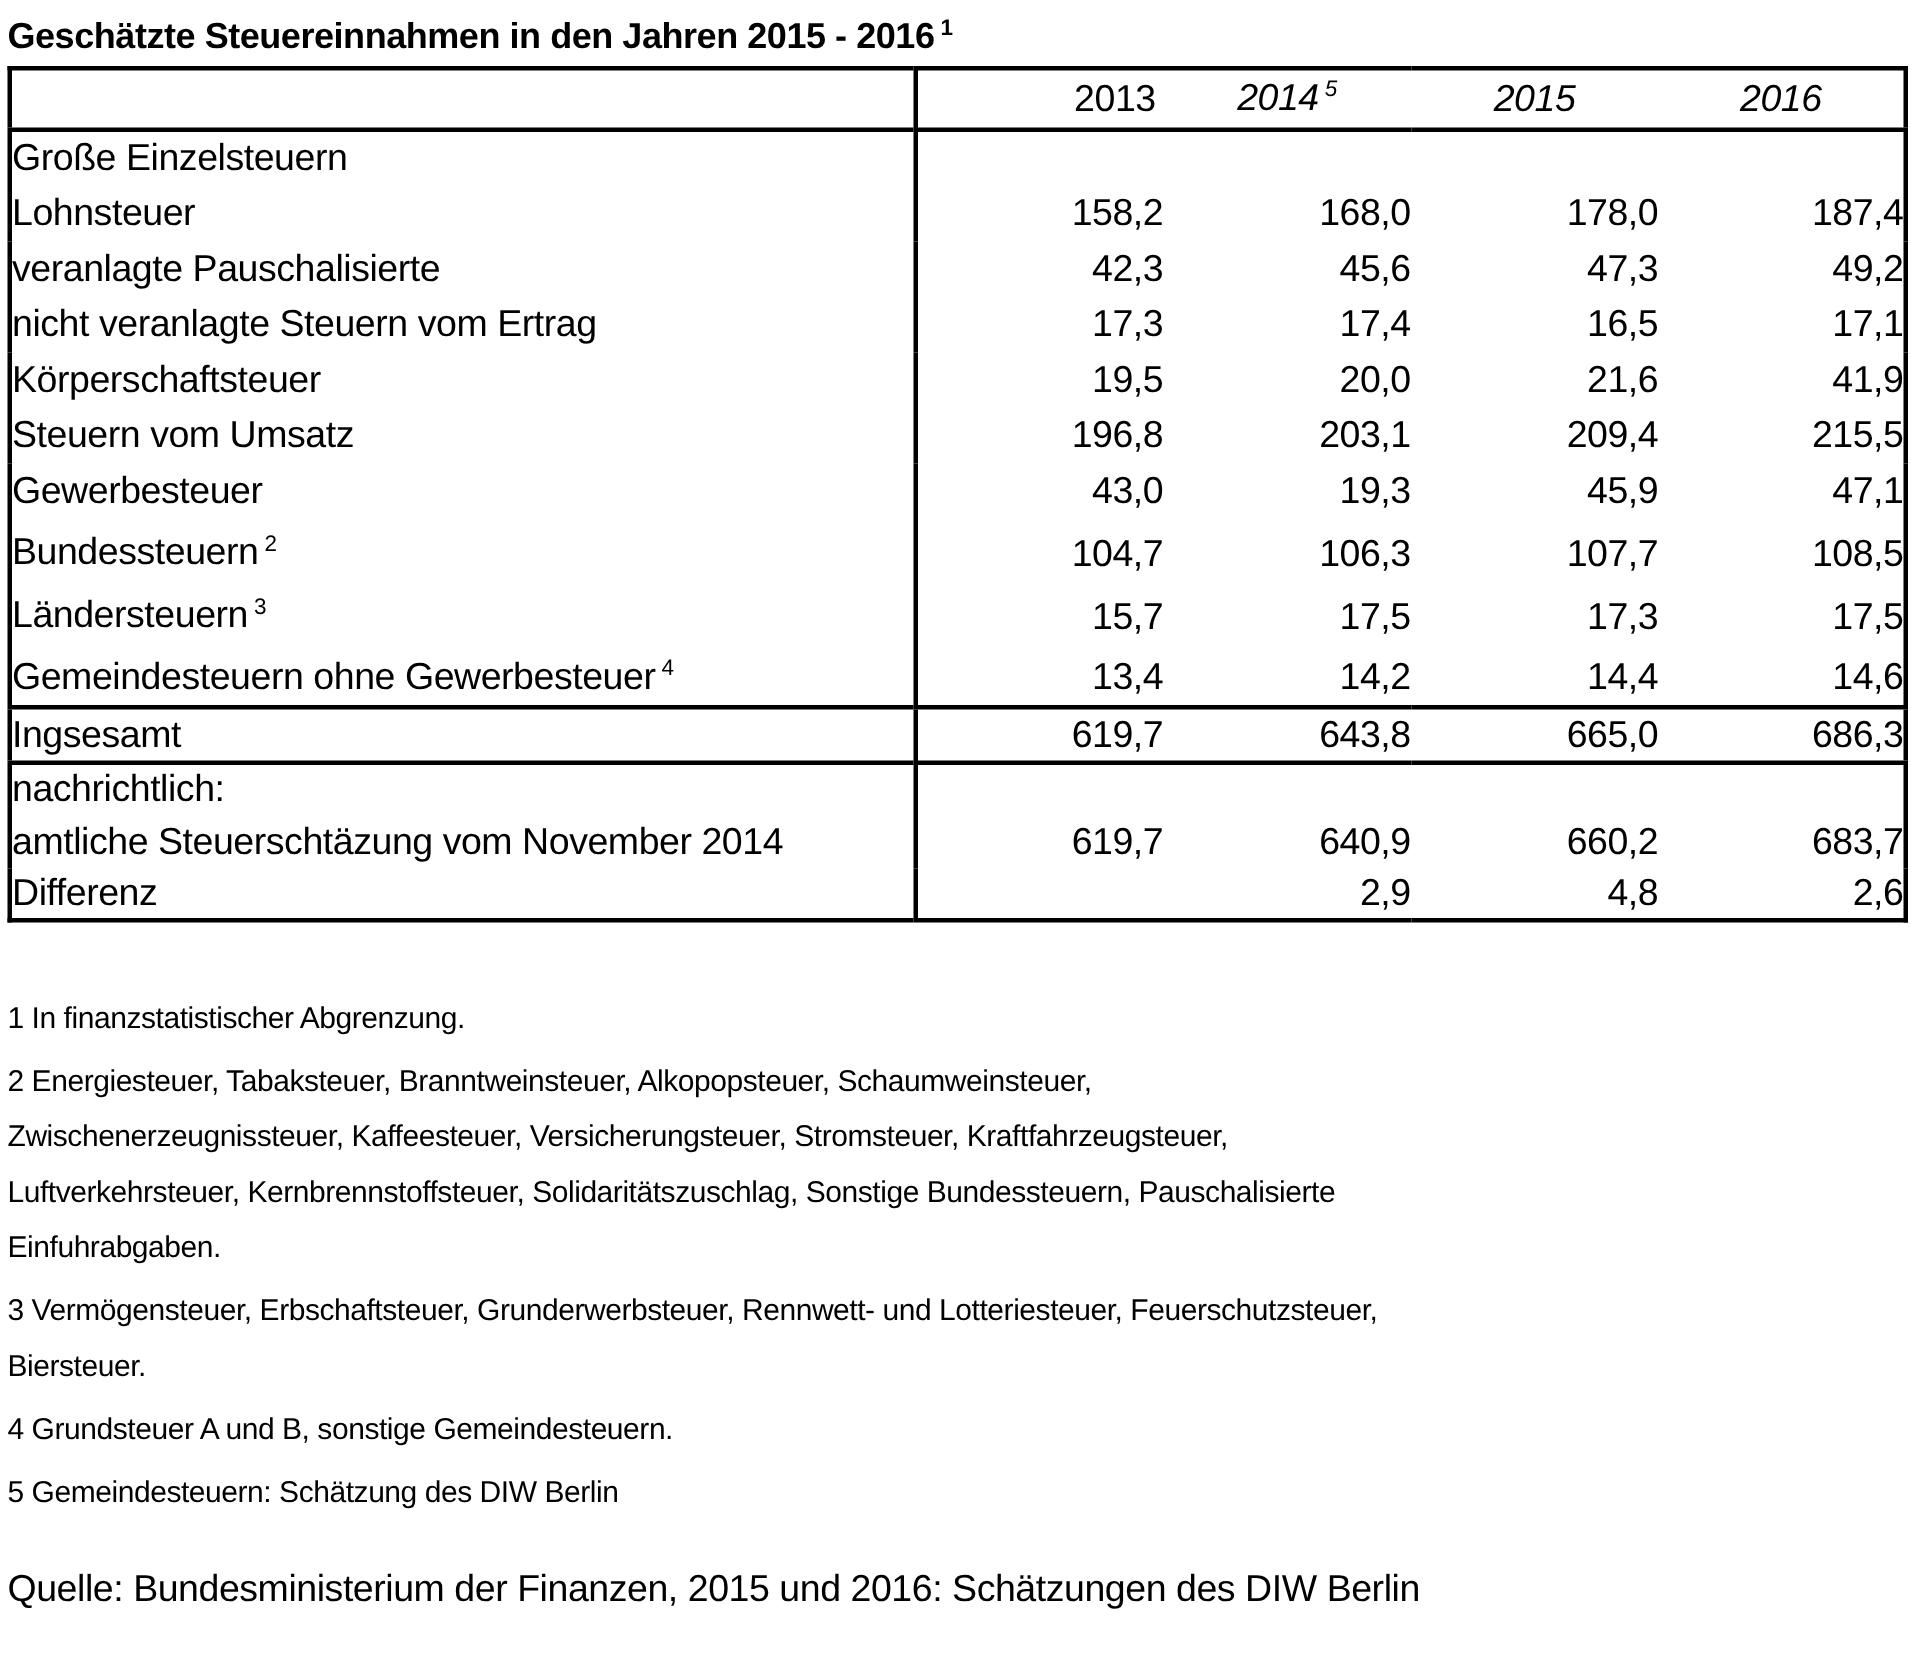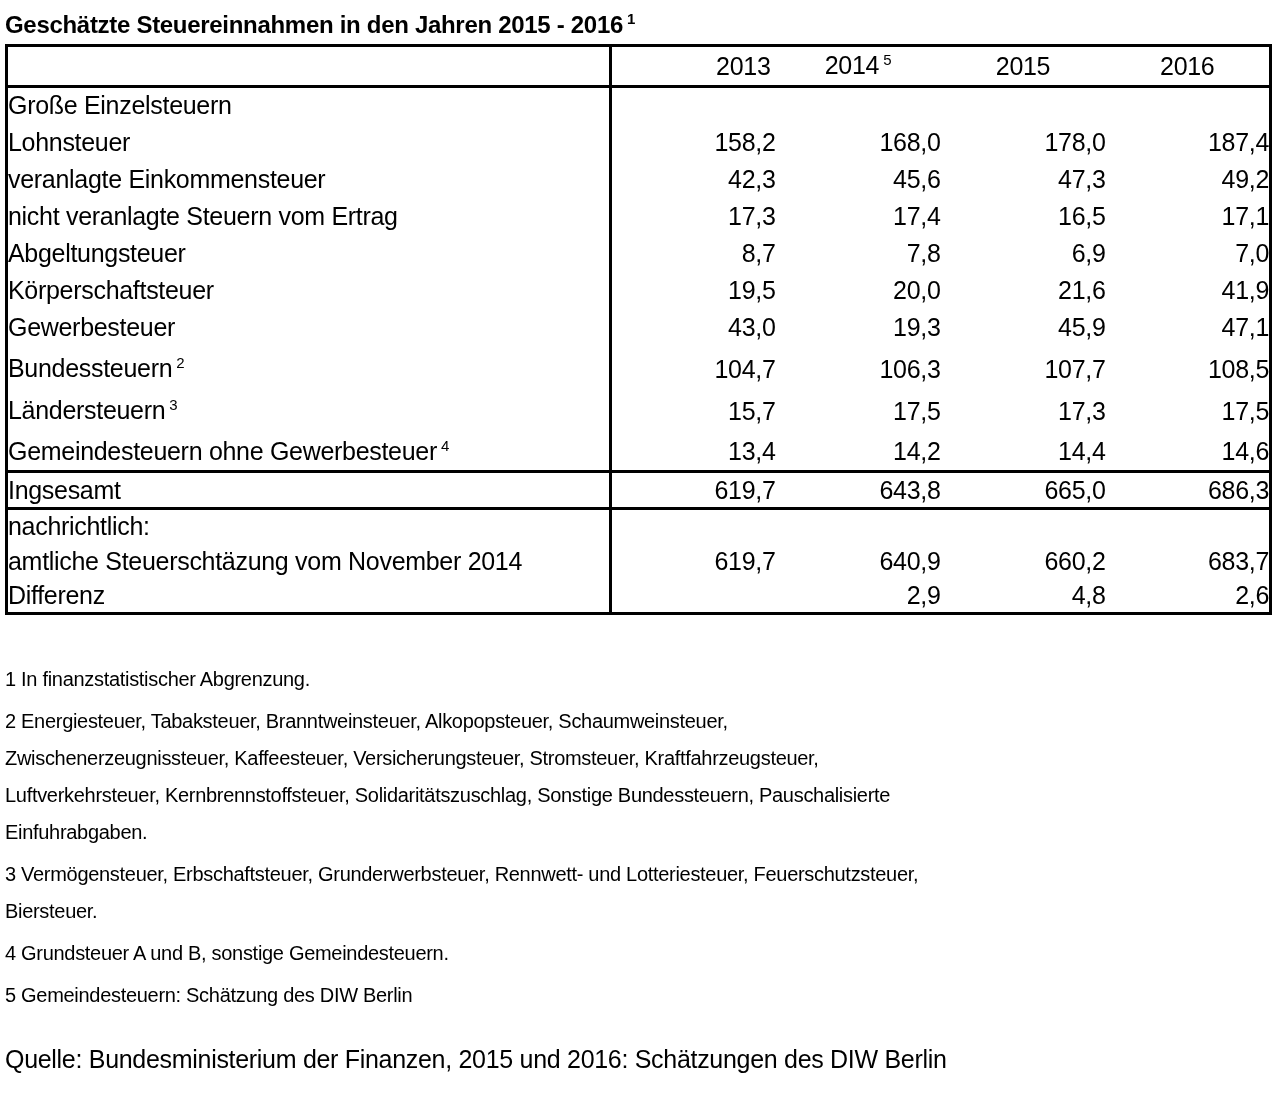--- a/index.html
+++ b/index.html
@@ -35,21 +35,21 @@
   table.tax th, table.tax td {
     font-size: 25px;
     font-weight: normal;
     padding: 0;
     overflow: hidden;
     white-space: nowrap;
   }
   thead tr { height: 41px; border-bottom: 3px solid #000000; }
   th.corner, td.label { border-right: 3px solid #000000; }
   th.num-h.right  { text-align: right; padding-right: 5px; padding-left: 23px; }
-  th.num-h.center { text-align: center; }
+  th.num-h.center { text-align: center; font-style: italic; }
   td.label { text-align: left;  padding-left: 4px; }
   td.num   { text-align: right; padding-right: 4px; }
 
   tr.body-row  { height: 37px; }
   tr.sup-row   { height: 42px; }
   tr.sup-row td { vertical-align: bottom; padding-bottom: 4px; }
   tr.total-row { height: 37px; border-top: 3px solid #000000; border-bottom: 3px solid #000000; padding-left: 44px; }
   tr.memo-row  { height: 35px; }
 
   sup { font-size: 15px; }
@@ -95,46 +95,46 @@
           <td class="num"></td>
         </tr>
         <tr class="body-row">
           <td class="label">Lohnsteuer</td>
           <td class="num">158,2</td>
           <td class="num">168,0</td>
           <td class="num">178,0</td>
           <td class="num">187,4</td>
         </tr>
         <tr class="body-row">
-          <td class="label">veranlagte Einkommensteuer</td>
+          <td class="label">veranlagte Pauschalisierte</td>
           <td class="num">42,3</td>
           <td class="num">45,6</td>
           <td class="num">47,3</td>
           <td class="num">49,2</td>
         </tr>
         <tr class="body-row">
           <td class="label">nicht veranlagte Steuern vom Ertrag</td>
           <td class="num">17,3</td>
           <td class="num">17,4</td>
           <td class="num">16,5</td>
           <td class="num">17,1</td>
         </tr>
         <tr class="body-row">
-          <td class="label">Abgeltungsteuer</td>
-          <td class="num">8,7</td>
-          <td class="num">7,8</td>
-          <td class="num">6,9</td>
-          <td class="num">7,0</td>
-        </tr>
-        <tr class="body-row">
           <td class="label">Körperschaftsteuer</td>
           <td class="num">19,5</td>
           <td class="num">20,0</td>
           <td class="num">21,6</td>
           <td class="num">41,9</td>
+        </tr>
+        <tr class="body-row">
+          <td class="label">Steuern vom Umsatz</td>
+          <td class="num">196,8</td>
+          <td class="num">203,1</td>
+          <td class="num">209,4</td>
+          <td class="num">215,5</td>
         </tr>
         <tr class="body-row">
           <td class="label">Gewerbesteuer</td>
           <td class="num">43,0</td>
           <td class="num">19,3</td>
           <td class="num">45,9</td>
           <td class="num">47,1</td>
         </tr>
         <tr class="body-row sup-row">
           <td class="label">Bundessteuern<sup>2</sup></td>

